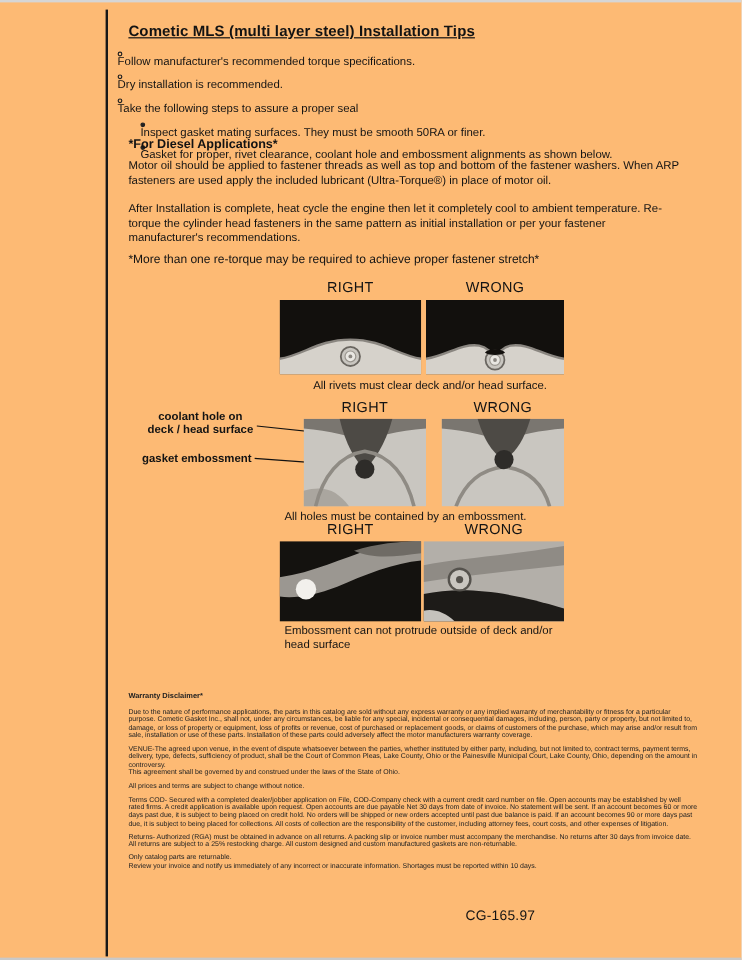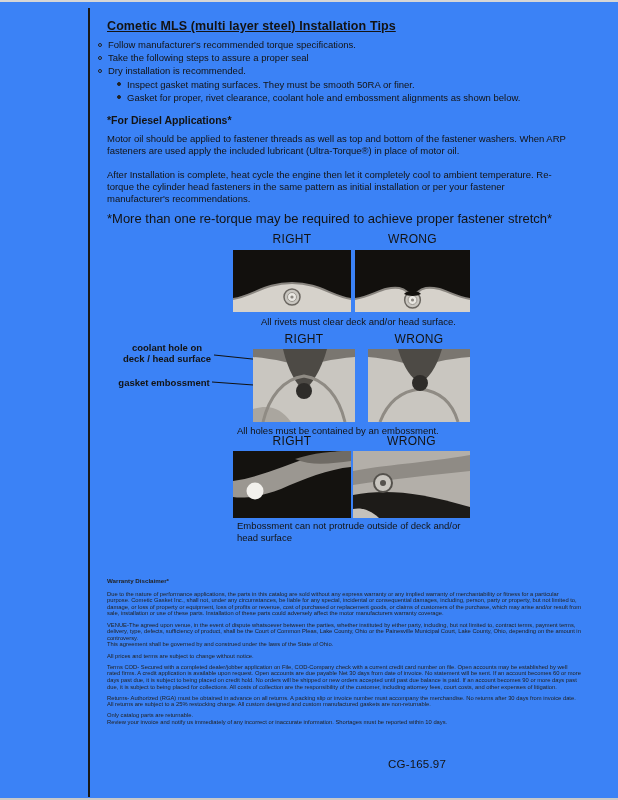--- a/index.html
+++ b/index.html
@@ -1,35 +1,35 @@
 <!DOCTYPE html>
 <html><head>
 <meta charset="utf-8">
 <style>
   * { margin:0; padding:0; box-sizing:border-box; }
   html,body { background:#e9e9e9; }
   body { font-family:"Liberation Sans", sans-serif; }
-  .page { position:relative; width:618px; height:800px; margin:0 auto; background:#3b82f6;
+  .page { position:relative; width:618px; height:800px; margin:0 auto; background:#fdba74;
           color:#131313; overflow:hidden; border-top:2px solid #d6d6d6; border-bottom:2px solid #c9c9c9; }
   .left-rule { position:absolute; left:88px; top:6px; width:2px; height:789px; background:#181818; }
 
   .title { position:absolute; left:107px; top:17px; font-size:12.5px; font-weight:bold;
            text-decoration:underline; letter-spacing:0.1px; white-space:nowrap; }
 
   .bullets { position:absolute; left:98px; top:38px; font-size:9.5px; }
-  .b-row { display:flex; margin-bottom:3.2px; line-height:10px; }
+  .b-row { display:flex; margin-bottom:3.2px; line-height:10px;flex-direction:column; }
   .b-row.sub { margin-left:19px; }
   .b-marker { flex:0 0 auto; width:4px; height:4px; border:1px solid #222; border-radius:50%; margin:2.5px 6px 0 0; }
   .b-marker.filled { background:#222; }
 
   .diesel-heading { position:absolute; left:107px; top:112px; font-size:10.5px; font-weight:bold;text-align:right; }
   .para { position:absolute; left:107px; font-size:9.5px; line-height:12px; }
   .para.p1 { top:131px; width:474px; }
   .para.p2 { top:167px; width:460px; }
-  .note { position:absolute; left:107px; top:209px; font-size:13px; white-space:nowrap; }
+  .note { position:absolute; left:107px; top:209px; font-size:10px; white-space:nowrap; }
 
   .dg-header { position:absolute; text-align:center; font-size:12px; letter-spacing:0.3px; }
   .dg-img { position:absolute; }
   .dg-img svg { display:block; width:100%; height:100%; }
   .dg-caption { position:absolute; font-size:9.5px; line-height:12px; }
 
   .callout { position:absolute; font-size:9.5px; line-height:11px; text-align:center;font-weight:bold; }
   .pointer-svg { position:absolute; }
 
   .fineprint { position:absolute; left:107px; top:576px; width:474px; font-size:5.8px; line-height:6.6px; color:#222; }
@@ -46,25 +46,25 @@
 
   <h1 class="title">Cometic MLS (multi layer steel) Installation Tips</h1>
 
   <div class="bullets">
     <div class="b-row">
       <span class="b-marker"></span>
       <span class="b-text">Follow manufacturer's recommended torque specifications.</span>
     </div>
     <div class="b-row">
       <span class="b-marker"></span>
-      <span class="b-text">Take the following steps to assure a proper seal</span>
+      <span class="b-text">Dry installation is recommended.</span>
     </div>
     <div class="b-row">
       <span class="b-marker"></span>
-      <span class="b-text">Dry installation is recommended.</span>
+      <span class="b-text">Take the following steps to assure a proper seal</span>
     </div>
     <div class="b-row sub">
       <span class="b-marker filled"></span>
       <span class="b-text">Inspect gasket mating surfaces. They must be smooth 50RA or finer.</span>
     </div>
     <div class="b-row sub">
       <span class="b-marker filled"></span>
       <span class="b-text">Gasket for proper, rivet clearance, coolant hole and embossment alignments as shown below.</span>
     </div>
   </div>

